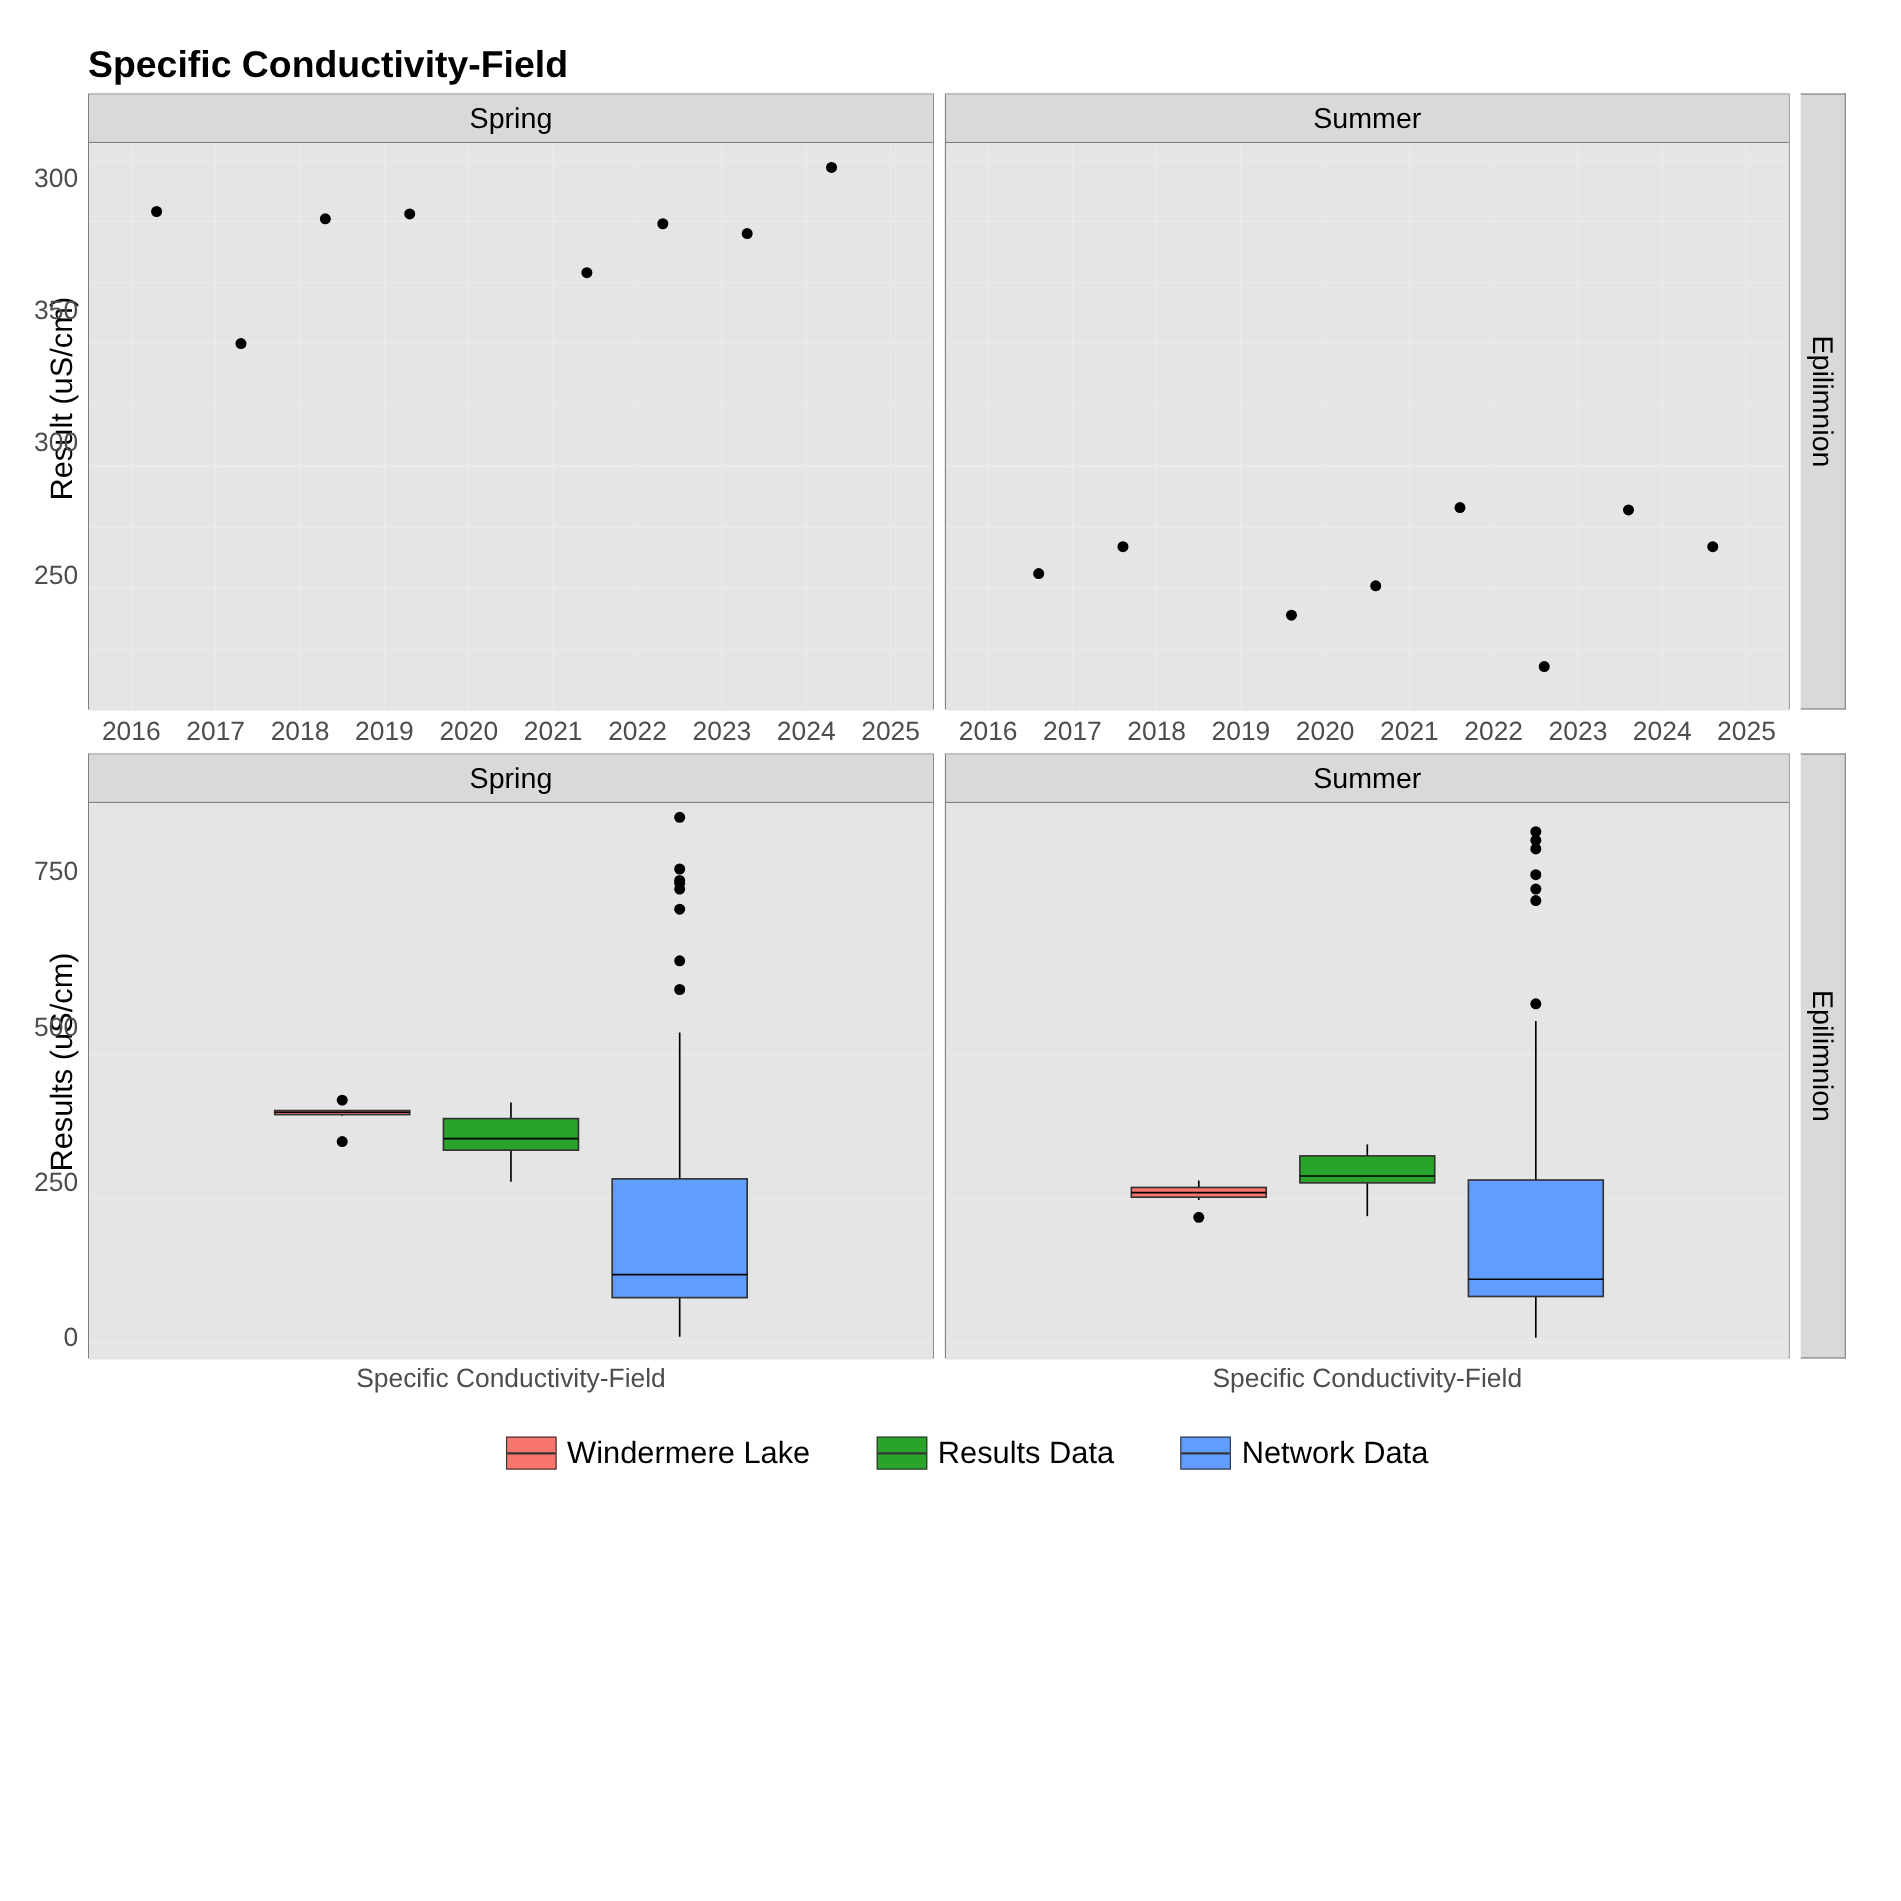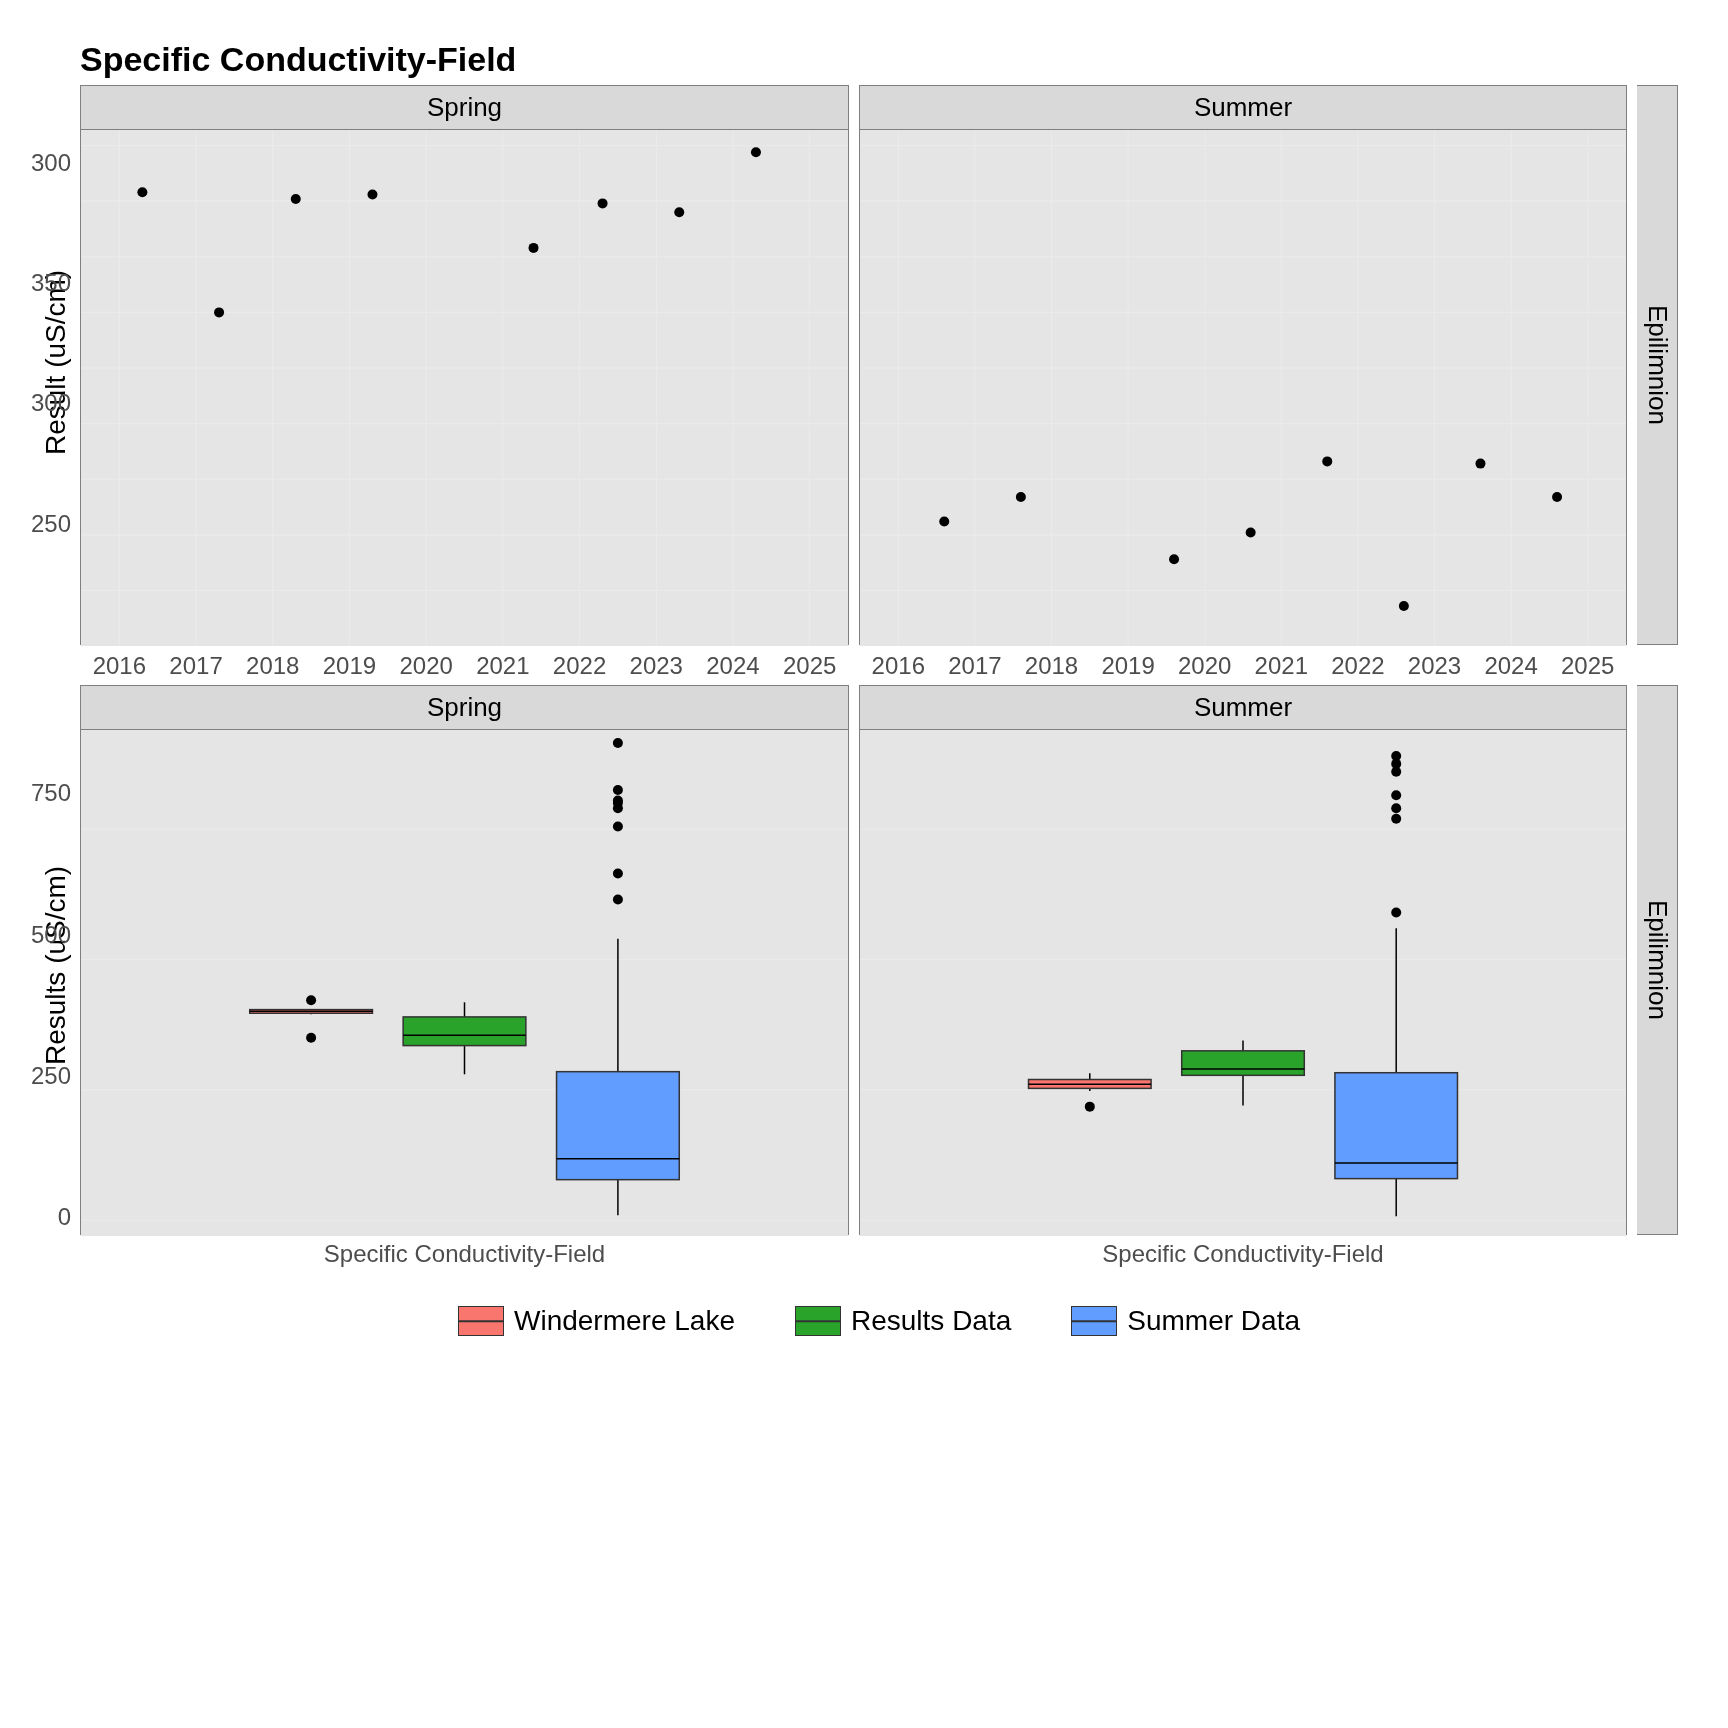--- a/index.html
+++ b/index.html
@@ -214,16 +214,16 @@
     <div class="item">
         <span class="sw" style="background:#f8766d"></span>
         <span>Windermere Lake</span>
       </div>
     <div class="item">
         <span class="sw" style="background:#29a329"></span>
         <span>Results Data</span>
       </div>
     <div class="item">
         <span class="sw" style="background:#619cff"></span>
-        <span>Summer Data</span>
+        <span>Network Data</span>
       </div>
   </div>
 </div>
 
 </body></html>

